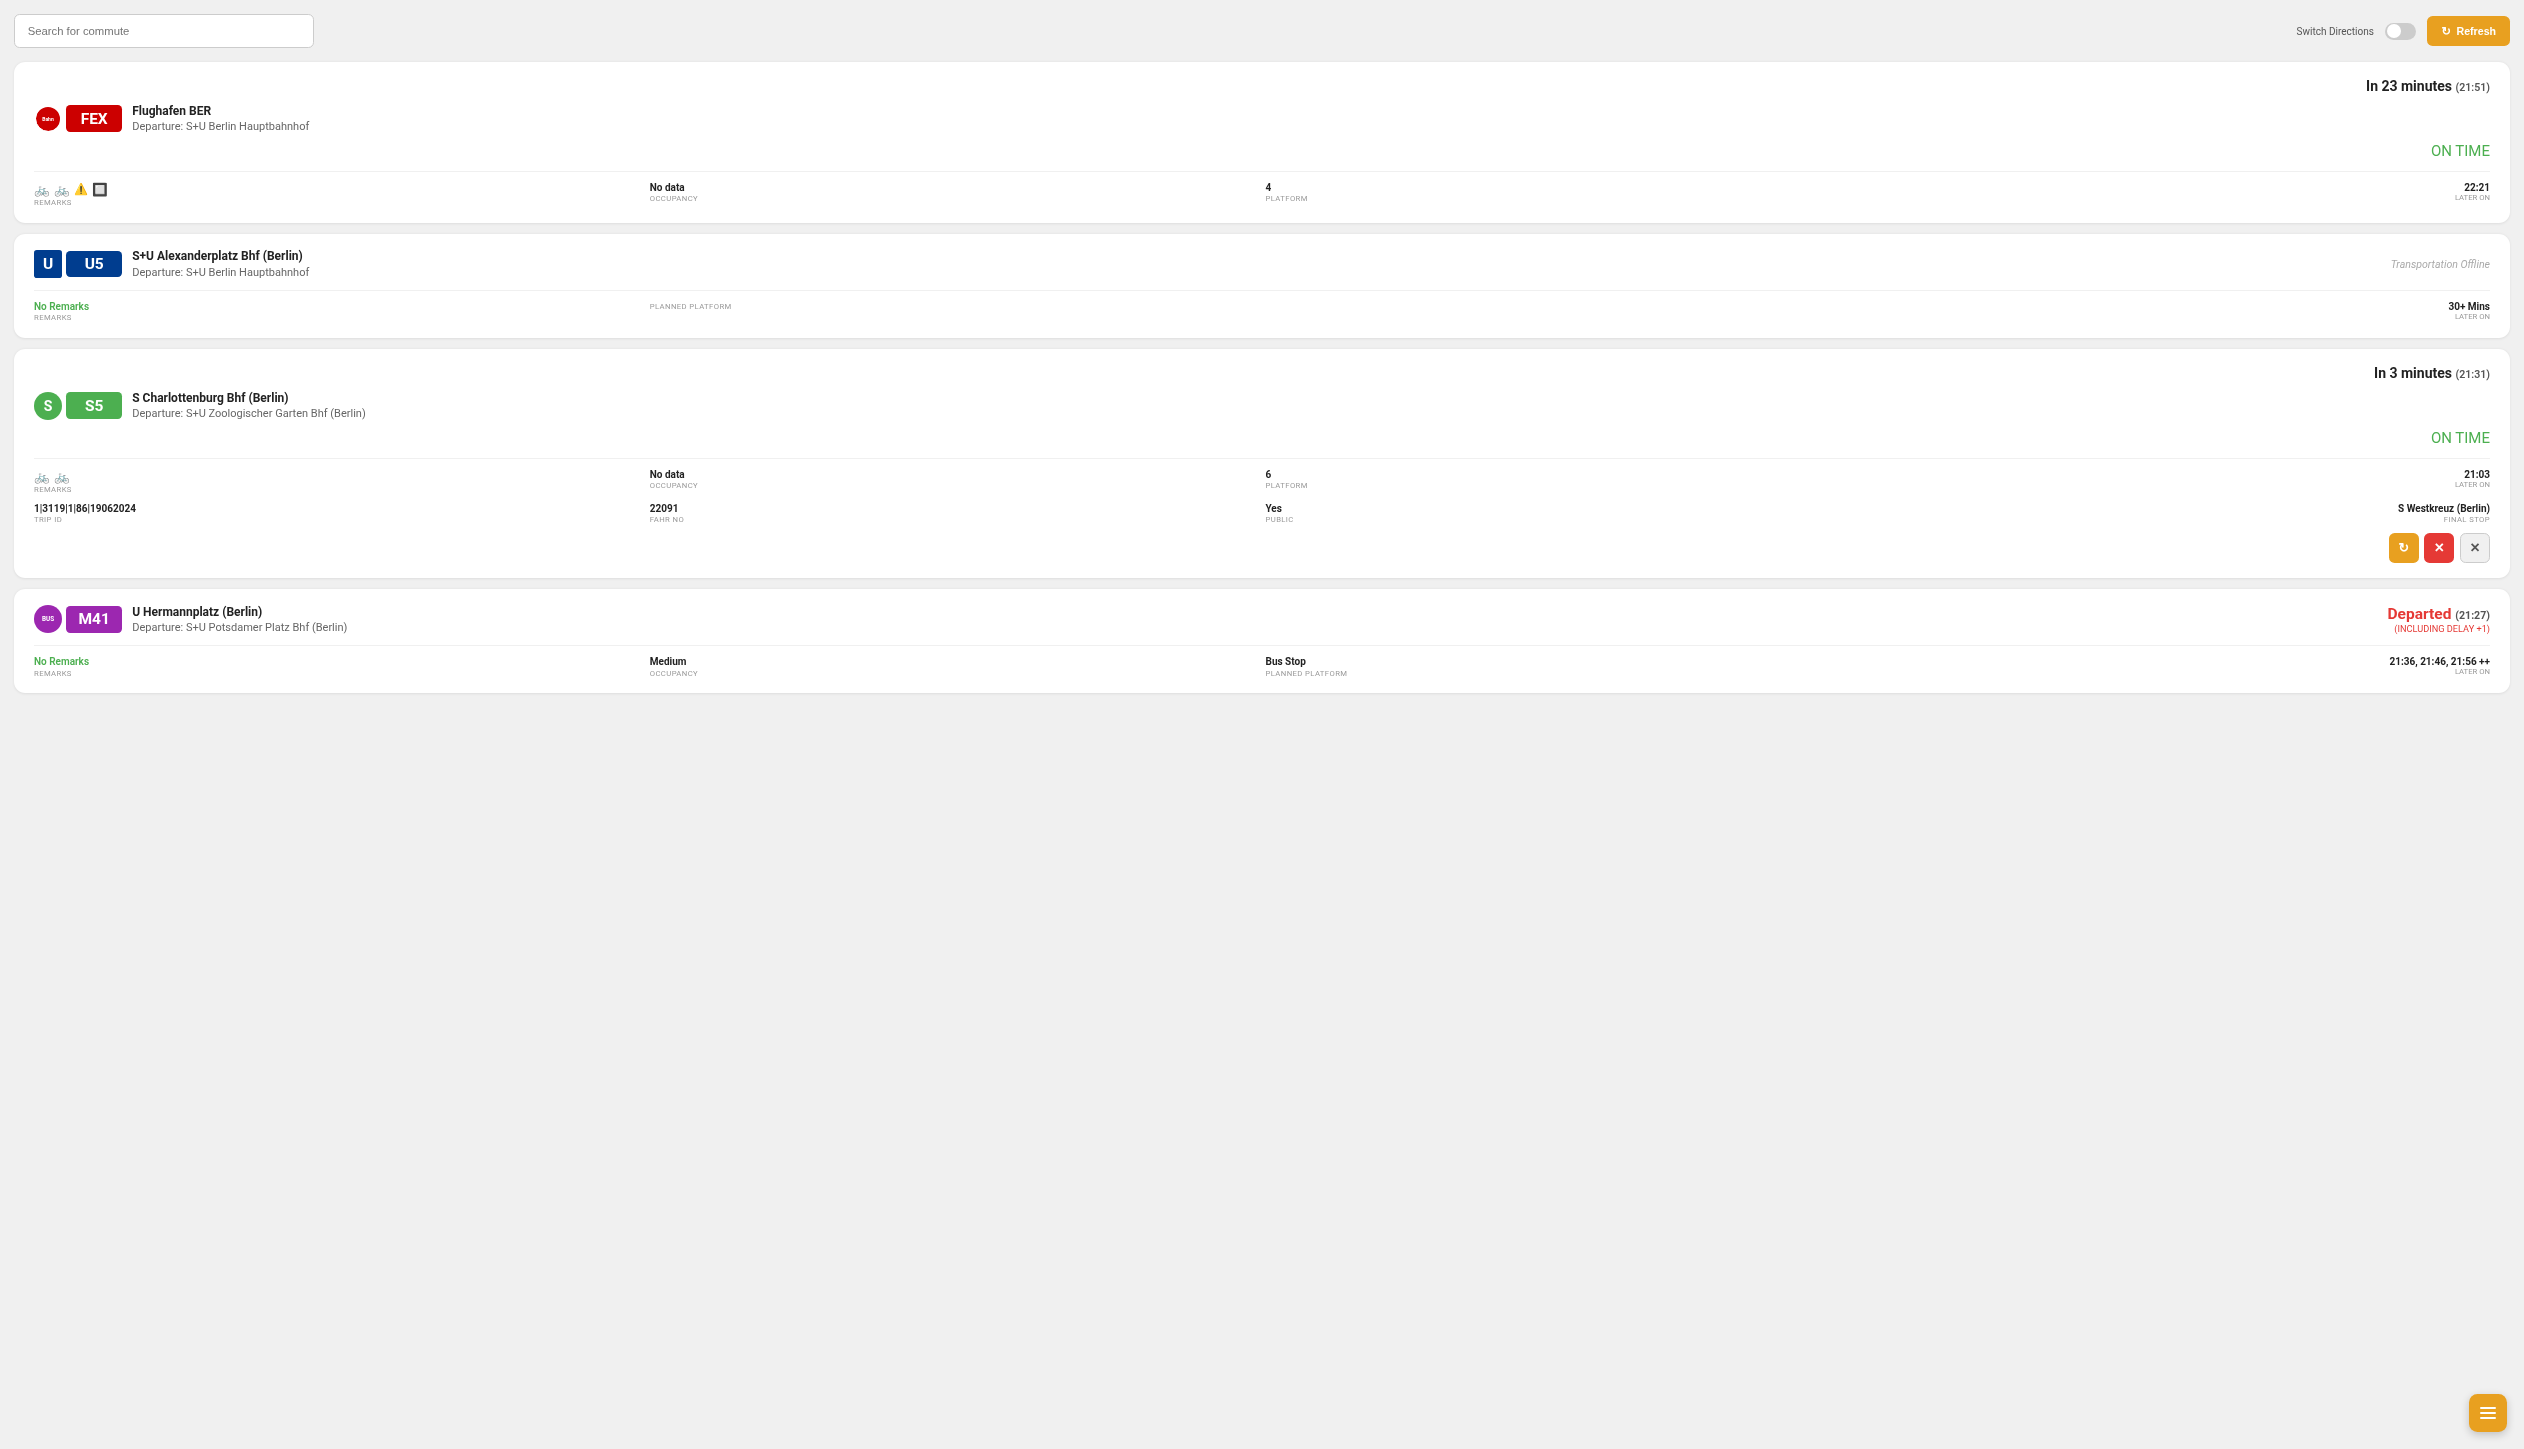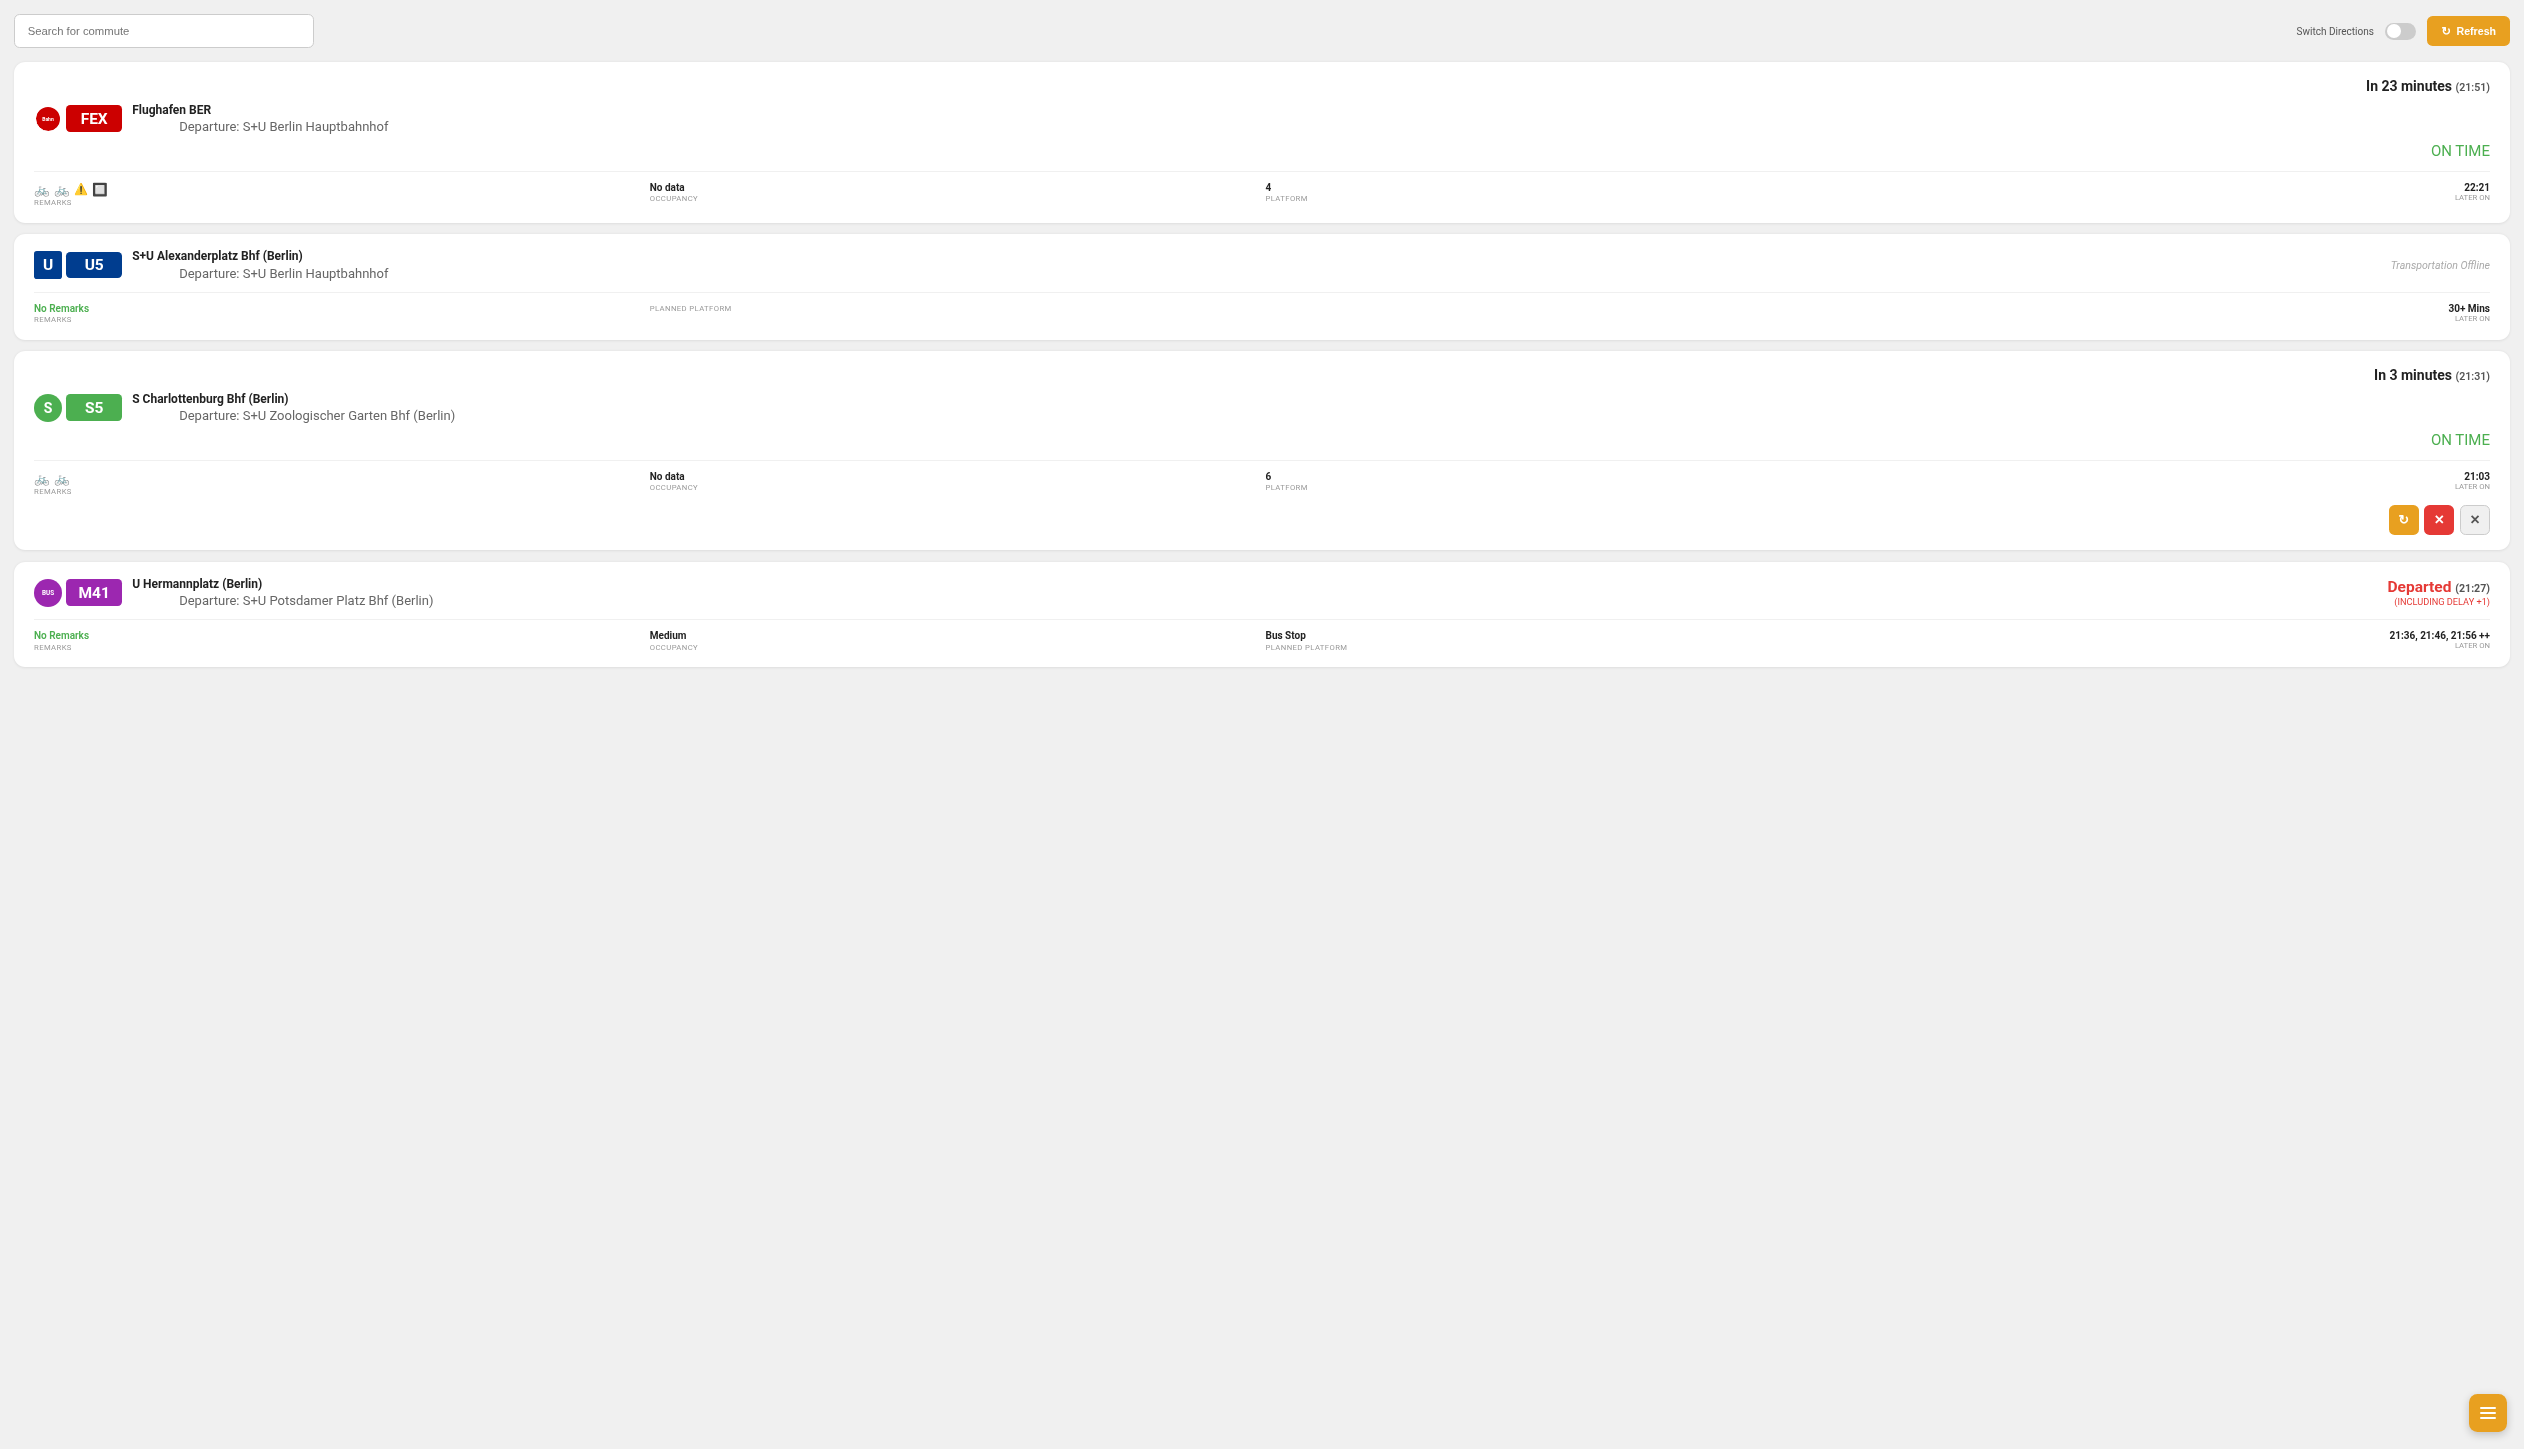--- a/index.html
+++ b/index.html
@@ -188,24 +188,23 @@
     .line-s5 { background: #4caf50; }
     .line-m41 { background: #9c27b0; }
 
     .card-title {
       font-size: 12px;
       font-weight: 700;
       color: #222;
     }
 
     .card-subtitle {
-      font-size: 13px;
+      font-size: 11px;
       color: #666;
       margin-top: 2.1px;
-      margin-left: 47px;
     }
 
     .card-right {
       text-align: right;
     }
 
     .arrival-time {
       font-size: 14px;
       font-weight: 700;
       color: #222;
@@ -509,20 +508,38 @@
     </div>
     <div class="detail-cell">
       <span class="detail-value">6</span>
       <span class="detail-label">PLATFORM</span>
     </div>
     <div class="detail-cell later-on">
       <span class="later-time">21:03</span>
       <span class="later-label">LATER ON</span>
     </div>
   </div>
+  <div class="card-extra-row">
+    <div class="detail-cell">
+      <span class="detail-value">1|3119|1|86|19062024</span>
+      <span class="detail-label">TRIP ID</span>
+    </div>
+    <div class="detail-cell">
+      <span class="detail-value">22091</span>
+      <span class="detail-label">FAHR NO</span>
+    </div>
+    <div class="detail-cell">
+      <span class="detail-value">Yes</span>
+      <span class="detail-label">PUBLIC</span>
+    </div>
+    <div class="detail-cell later-on">
+      <span class="detail-value">S Westkreuz (Berlin)</span>
+      <span class="detail-label">FINAL STOP</span>
+    </div>
+  </div>
   <div class="action-buttons">
     <button class="action-btn btn-refresh">↻</button>
     <button class="action-btn btn-delete">✕</button>
     <button class="action-btn btn-close">✕</button>
   </div>
 </div>
 
 <div class="card">
   <div class="card-header">
     <div class="card-left">

